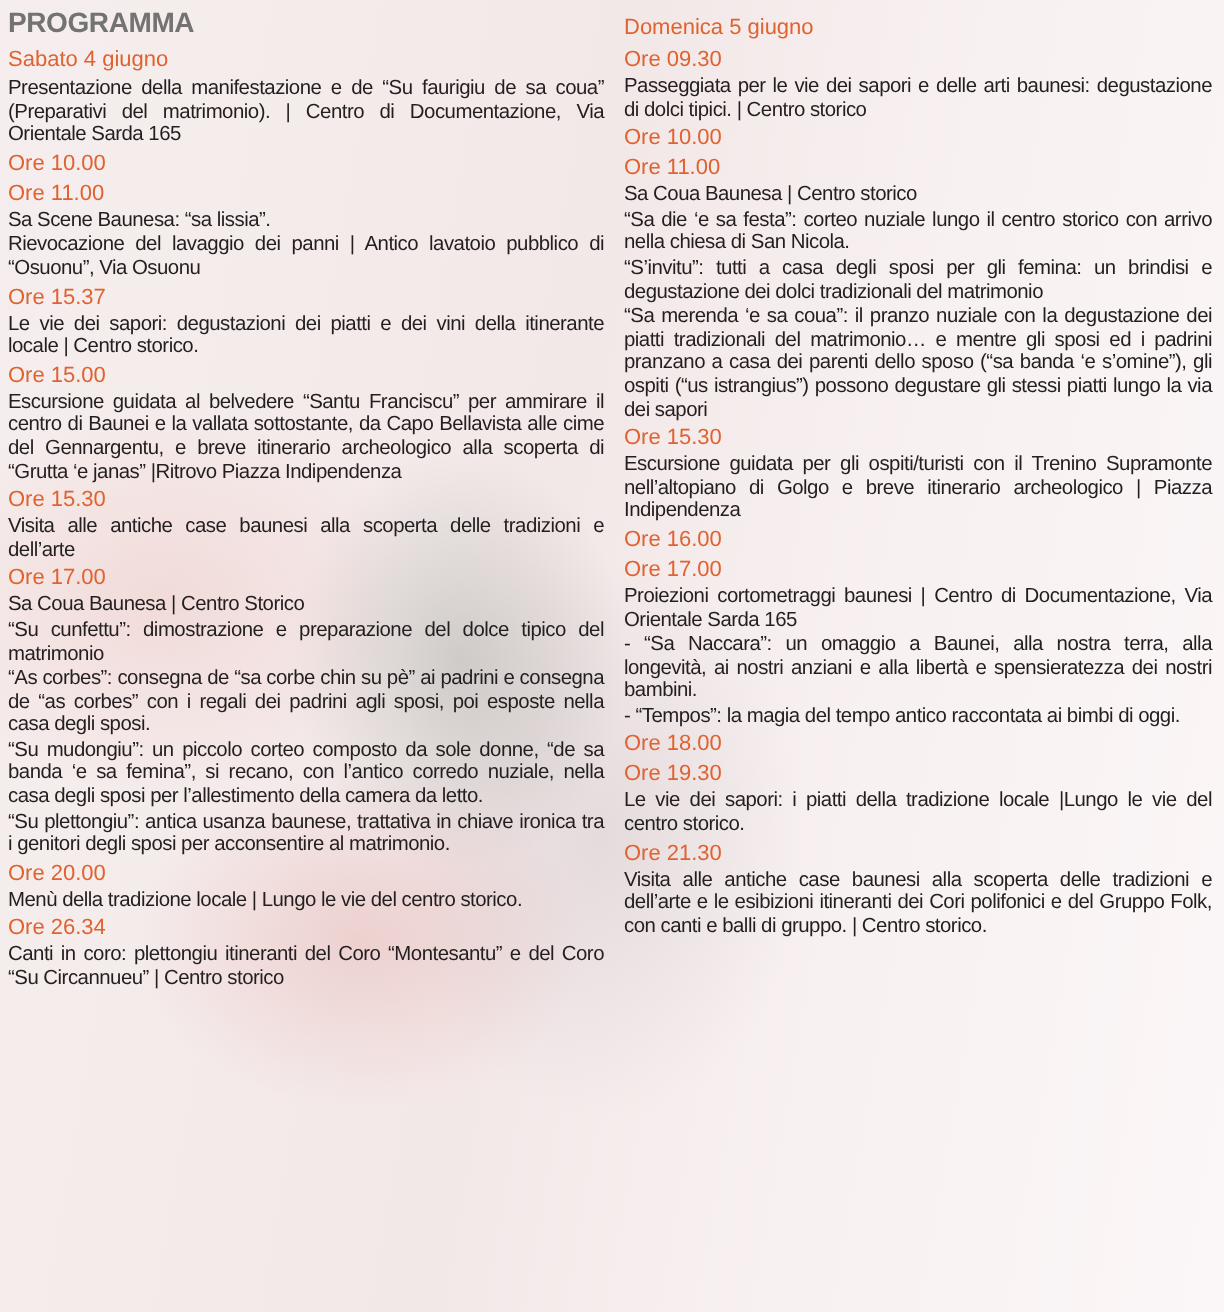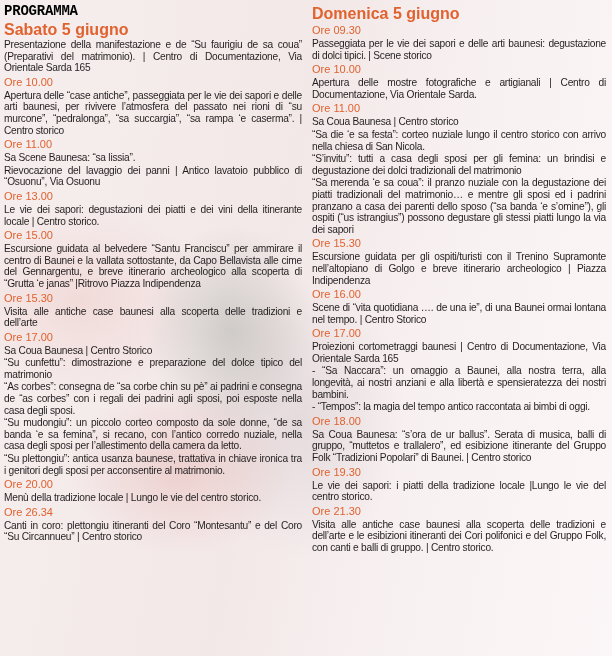--- a/index.html
+++ b/index.html
@@ -16,60 +16,59 @@
       radial-gradient(ellipse 160px 120px at 180px 470px, rgba(210,120,110,0.22), rgba(210,120,110,0) 70%),
       radial-gradient(ellipse 150px 200px at 300px 420px, rgba(200,190,195,0.35), rgba(200,190,195,0) 70%),
       radial-gradient(ellipse 180px 140px at 80px 300px, rgba(230,170,160,0.25), rgba(230,170,160,0) 70%),
       linear-gradient(100deg, #f6eeee 0%, #f3e8e8 45%, #f8f1f2 70%, #fbf6f7 100%);
   }
   .page { position:absolute; inset:0; z-index:1; }
   .col { position:absolute; top:0; }
   .col-left { left:4px; width:298px; }
   .col-right { left:312px; width:294px; }
   .prog-title {
-    color:#000000; font-weight:bold; font-size:14px; letter-spacing:-0.2px;
-    margin:3px 0 0 0; line-height:17px;font-family:Liberation Mono, monospace;
+    color:#737373; font-weight:bold; font-size:14px; letter-spacing:-0.2px;
+    margin:3px 0 0 0; line-height:17px;
   }
   .day-title {
-    color:#e0622f; font-weight:bold; font-size:16px; line-height:16px; margin:2px 0 1px 0;
+    color:#e0622f; font-weight:normal; font-size:11px; line-height:16px; margin:2px 0 1px 0;
   }
   .col-right .day-title { margin-top:6px; }
   .time {
     color:#e0622f; font-size:11px; line-height:13px; margin:2px 0 1px 0;
   }
   .para {
     font-size:10.2px; line-height:11.6px; text-align:justify; margin:0 0 1px 0;
     letter-spacing:-0.25px;
   }
   .event { margin-bottom:1px; }
 </style>
 </head>
 <body>
 
 <div class="bg"></div>
 
 <div class="page">
   <div class="col col-left">
     <div class="prog-title">PROGRAMMA</div>
-    <div class="day-title">Sabato 5 giugno</div>
+    <div class="day-title">Sabato 4 giugno</div>
     <div id="events-0">
         <div class="event">
           <div class="para">Presentazione della manifestazione e de “Su faurigiu de sa coua” (Preparativi del matrimonio). | Centro di Documentazione, Via Orientale Sarda 165</div>
         </div>
         <div class="event">
           <div class="time">Ore 10.00</div>
-          <div class="para">Apertura delle “case antiche”, passeggiata per le vie dei sapori e delle arti baunesi, per rivivere l’atmosfera del passato nei rioni di “su murcone”, “pedralonga”, “sa succargia”, “sa rampa ‘e caserma”. | Centro storico</div>
         </div>
         <div class="event">
           <div class="time">Ore 11.00</div>
           <div class="para">Sa Scene Baunesa: “sa lissia”.</div>
           <div class="para">Rievocazione del lavaggio dei panni | Antico lavatoio pubblico di “Osuonu”, Via Osuonu</div>
         </div>
         <div class="event">
-          <div class="time">Ore 13.00</div>
+          <div class="time">Ore 15.37</div>
           <div class="para">Le vie dei sapori: degustazioni dei piatti e dei vini della itinerante locale | Centro storico.</div>
         </div>
         <div class="event">
           <div class="time">Ore 15.00</div>
           <div class="para">Escursione guidata al belvedere “Santu Franciscu” per ammirare il centro di Baunei e la vallata sottostante, da Capo Bellavista alle cime del Gennargentu, e breve itinerario archeologico alla scoperta di “Grutta ‘e janas” |Ritrovo Piazza Indipendenza</div>
         </div>
         <div class="event">
           <div class="time">Ore 15.30</div>
           <div class="para">Visita alle antiche case baunesi alla scoperta delle tradizioni e dell’arte</div>
         </div>
@@ -89,50 +88,47 @@
           <div class="time">Ore 26.34</div>
           <div class="para">Canti in coro: plettongiu itineranti del Coro “Montesantu” e del Coro “Su Circannueu” | Centro storico</div>
         </div>
       </div>
   </div>
   <div class="col col-right">
     <div class="day-title">Domenica 5 giugno</div>
     <div id="events-1">
         <div class="event">
           <div class="time">Ore 09.30</div>
-          <div class="para">Passeggiata per le vie dei sapori e delle arti baunesi: degustazione di dolci tipici. | Scene storico</div>
+          <div class="para">Passeggiata per le vie dei sapori e delle arti baunesi: degustazione di dolci tipici. | Centro storico</div>
         </div>
         <div class="event">
           <div class="time">Ore 10.00</div>
-          <div class="para">Apertura delle mostre fotografiche e artigianali | Centro di Documentazione, Via Orientale Sarda.</div>
         </div>
         <div class="event">
           <div class="time">Ore 11.00</div>
           <div class="para">Sa Coua Baunesa | Centro storico</div>
           <div class="para">“Sa die ‘e sa festa”: corteo nuziale lungo il centro storico con arrivo nella chiesa di San Nicola.</div>
           <div class="para">“S’invitu”: tutti a casa degli sposi per gli femina: un brindisi e degustazione dei dolci tradizionali del matrimonio</div>
           <div class="para">“Sa merenda ‘e sa coua”: il pranzo nuziale con la degustazione dei piatti tradizionali del matrimonio… e mentre gli sposi ed i padrini pranzano a casa dei parenti dello sposo (“sa banda ‘e s’omine”), gli ospiti (“us istrangius”) possono degustare gli stessi piatti lungo la via dei sapori</div>
         </div>
         <div class="event">
           <div class="time">Ore 15.30</div>
           <div class="para">Escursione guidata per gli ospiti/turisti con il Trenino Supramonte nell’altopiano di Golgo e breve itinerario archeologico | Piazza Indipendenza</div>
         </div>
         <div class="event">
           <div class="time">Ore 16.00</div>
-          <div class="para">Scene di “vita quotidiana …. de una ie”, di una Baunei ormai lontana nel tempo. | Centro Storico</div>
         </div>
         <div class="event">
           <div class="time">Ore 17.00</div>
           <div class="para">Proiezioni cortometraggi baunesi | Centro di Documentazione, Via Orientale Sarda 165</div>
           <div class="para">- “Sa Naccara”: un omaggio a Baunei, alla nostra terra, alla longevità, ai nostri anziani e alla libertà e spensieratezza dei nostri bambini.</div>
           <div class="para">- “Tempos”: la magia del tempo antico raccontata ai bimbi di oggi.</div>
         </div>
         <div class="event">
           <div class="time">Ore 18.00</div>
-          <div class="para">Sa Coua Baunesa: “s’ora de ur ballus”. Serata di musica, balli di gruppo, “muttetos e trallalero”, ed esibizione itinerante del Gruppo Folk “Tradizioni Popolari” di Baunei. | Centro storico</div>
         </div>
         <div class="event">
           <div class="time">Ore 19.30</div>
           <div class="para">Le vie dei sapori: i piatti della tradizione locale |Lungo le vie del centro storico.</div>
         </div>
         <div class="event">
           <div class="time">Ore 21.30</div>
           <div class="para">Visita alle antiche case baunesi alla scoperta delle tradizioni e dell’arte e le esibizioni itineranti dei Cori polifonici e del Gruppo Folk, con canti e balli di gruppo. | Centro storico.</div>
         </div>
       </div>

